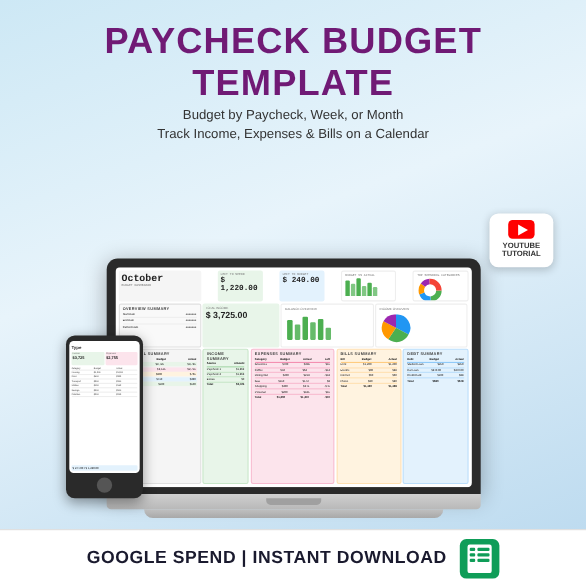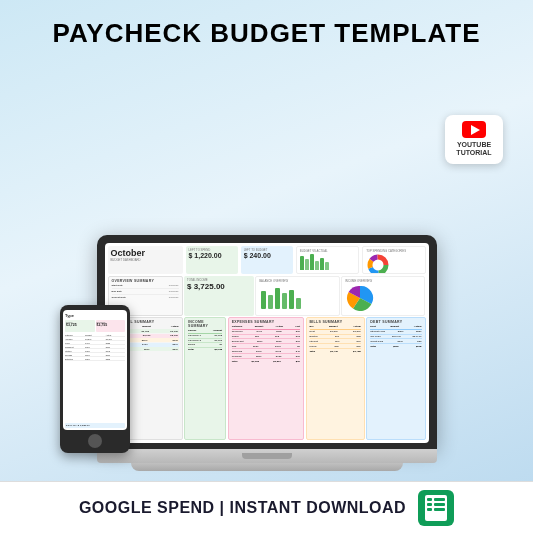--- a/index.html
+++ b/index.html
@@ -19,24 +19,24 @@
       align-items: center;
       position: relative;
     }
 
     
     .header {
       text-align: center;
       padding: 18px 20px 6px;
     }
     .main-title {
-      font-size: 26px;
+      font-size: 33px;
       font-weight: 900;
       letter-spacing: 1px;
-      color: #000000;
+      color: #701a75;
       text-transform: uppercase;
     }
     .subtitle1, .subtitle2 {
       font-size: 12px;
       color: #333;
       margin-top: 3px;
     }
 
     
     .devices-wrapper {
@@ -217,22 +217,23 @@
       height: 100%;
       background: #fff;
       padding: 3px;
       display: flex;
       flex-direction: column;
       gap: 1.5px;
       font-size: 3px;
     }
     .ss-row1 {
       display: flex;
-      gap: 3px;
+      gap: 15px;
       height: 28px;
+      font-family: Liberation Mono, monospace;
     }
     .ss-row2 {
       display: flex;
       gap: 1.5px;
       height: 40px;
     }
     .ss-row3 {
       display: flex;
       gap: 1.5px;
       flex: 1;
@@ -300,20 +301,22 @@
       flex: 1;
     }
   </style>
 </head>
 <body>
 
 <div class="container">
 
   <div class="header">
     <div class="main-title">PAYCHECK BUDGET TEMPLATE</div>
+    <div class="subtitle1">Budget by Paycheck, Week, or Month</div>
+    <div class="subtitle2">Track Income, Expenses &amp; Bills on a Calendar</div>
   </div>
 
   <div class="devices-wrapper">
 
     <div class="phone">
       <div class="phone-bezel">
         <div class="phone-screen">
           <div class="phone-ss">
             <div style="font-size:4px;font-weight:bold;color:#333;padding:1px 0;">Type</div>
             <div class="phone-row">

